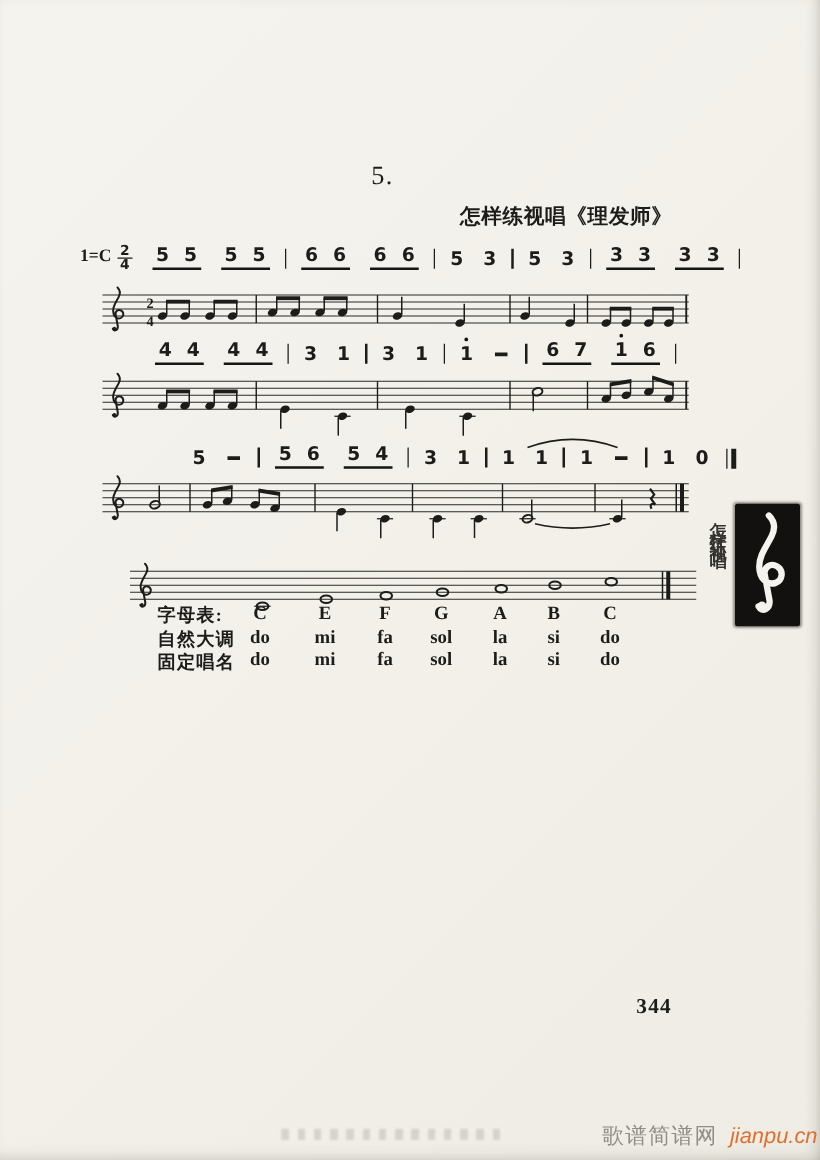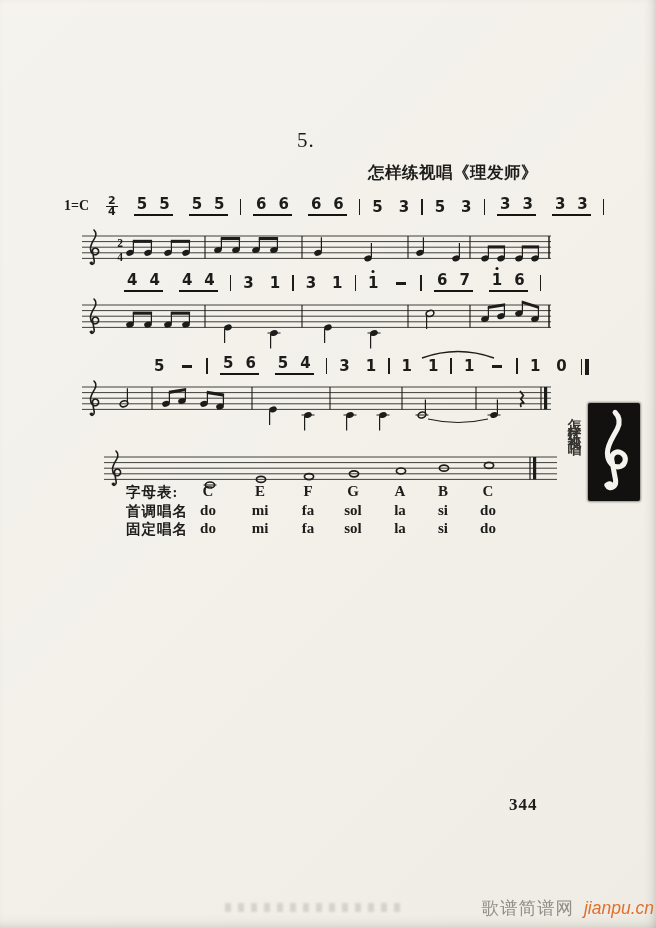--- a/index.html
+++ b/index.html
@@ -9,21 +9,21 @@
         background:linear-gradient(135deg,#f5f3ee 0%,#f2f0e9 55%,#eeece4 100%);
         box-shadow:inset -8px 0 12px -8px rgba(60,55,45,.28), inset 0 -10px 14px -10px rgba(60,55,45,.2);
         color:#1c1c1a;}
   .lesson-number{position:absolute;left:297px;top:128px;font-size:21px;letter-spacing:1px;}
   .song-title{position:absolute;left:368px;top:162px;font-size:16.5px;font-weight:700;letter-spacing:.5px;}
   
   .jianpu-line{position:absolute;display:flex;align-items:flex-end;height:20px;white-space:nowrap;}
   .line1{left:64px;top:196px;}
   .line2{left:116px;top:272px;}
   .line3{left:146px;top:355px;}
-  .jkey{font:700 14px "Liberation Serif",serif;margin-right:15px;align-self:center;}
+  .jkey{font:700 14px "Liberation Serif",serif;margin-right:3px;align-self:center;}
   .jfrac{display:inline-flex;flex-direction:column;align-items:center;margin:0 8px 0 2px;align-self:center;}
   .jfrac b{font:700 11px "DejaVu Sans",sans-serif;line-height:10px;padding:0 2px;}
   .jfrac b:first-child{border-bottom:1.3px solid #1c1c1a;}
   .jtokens{display:inline-flex;align-items:flex-end;position:relative;}
   .jn{position:relative;font:700 15px "DejaVu Sans",sans-serif;margin:0 8px;line-height:17px;}
   .jg{display:inline-flex;gap:12px;margin:0 8px;padding:0 3px 1px 3px;border-bottom:2px solid #151513;}
   .jg .jn{margin:0;}
   .jn.hd::before{content:'';position:absolute;top:-5px;left:50%;transform:translateX(-50%);
                  width:3px;height:3px;border-radius:50%;background:#151513;}
   .jb{width:1.5px;height:16px;background:#1c1c1a;margin:0 4px 1px 4px;}
@@ -357,21 +357,21 @@
         <span class="tlabel">字母表:</span>
         <span class="tcell" style="left: 70px;">C</span>
         <span class="tcell" style="left: 122px;">E</span>
         <span class="tcell" style="left: 170px;">F</span>
         <span class="tcell" style="left: 215px;">G</span>
         <span class="tcell" style="left: 262px;">A</span>
         <span class="tcell" style="left: 305px;">B</span>
         <span class="tcell" style="left: 350px;">C</span>
       </div>
       <div class="trow">
-        <span class="tlabel">首调唱名</span>
+        <span class="tlabel">自然大调</span>
         <span class="tcell" style="left: 70px;">do</span>
         <span class="tcell" style="left: 122px;">mi</span>
         <span class="tcell" style="left: 170px;">fa</span>
         <span class="tcell" style="left: 215px;">sol</span>
         <span class="tcell" style="left: 262px;">la</span>
         <span class="tcell" style="left: 305px;">si</span>
         <span class="tcell" style="left: 350px;">do</span>
       </div>
       <div class="trow">
         <span class="tlabel">固定唱名</span>

